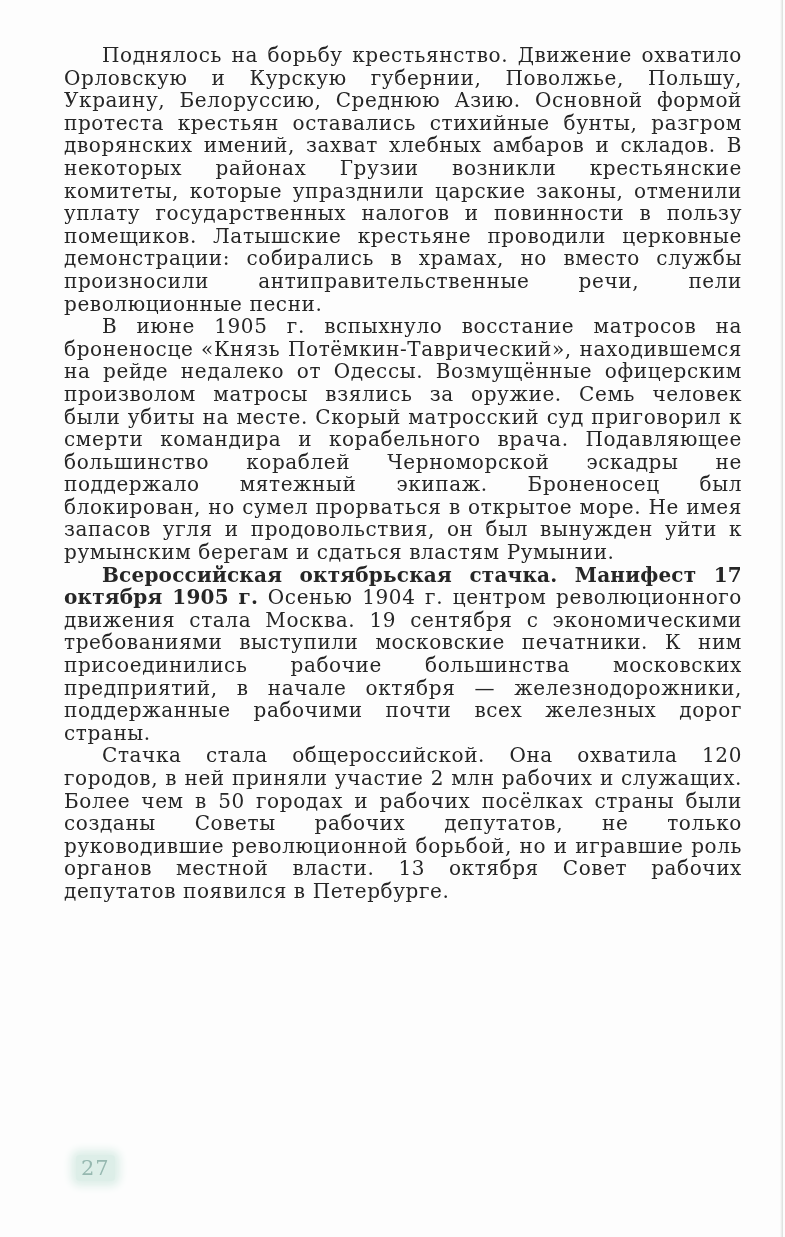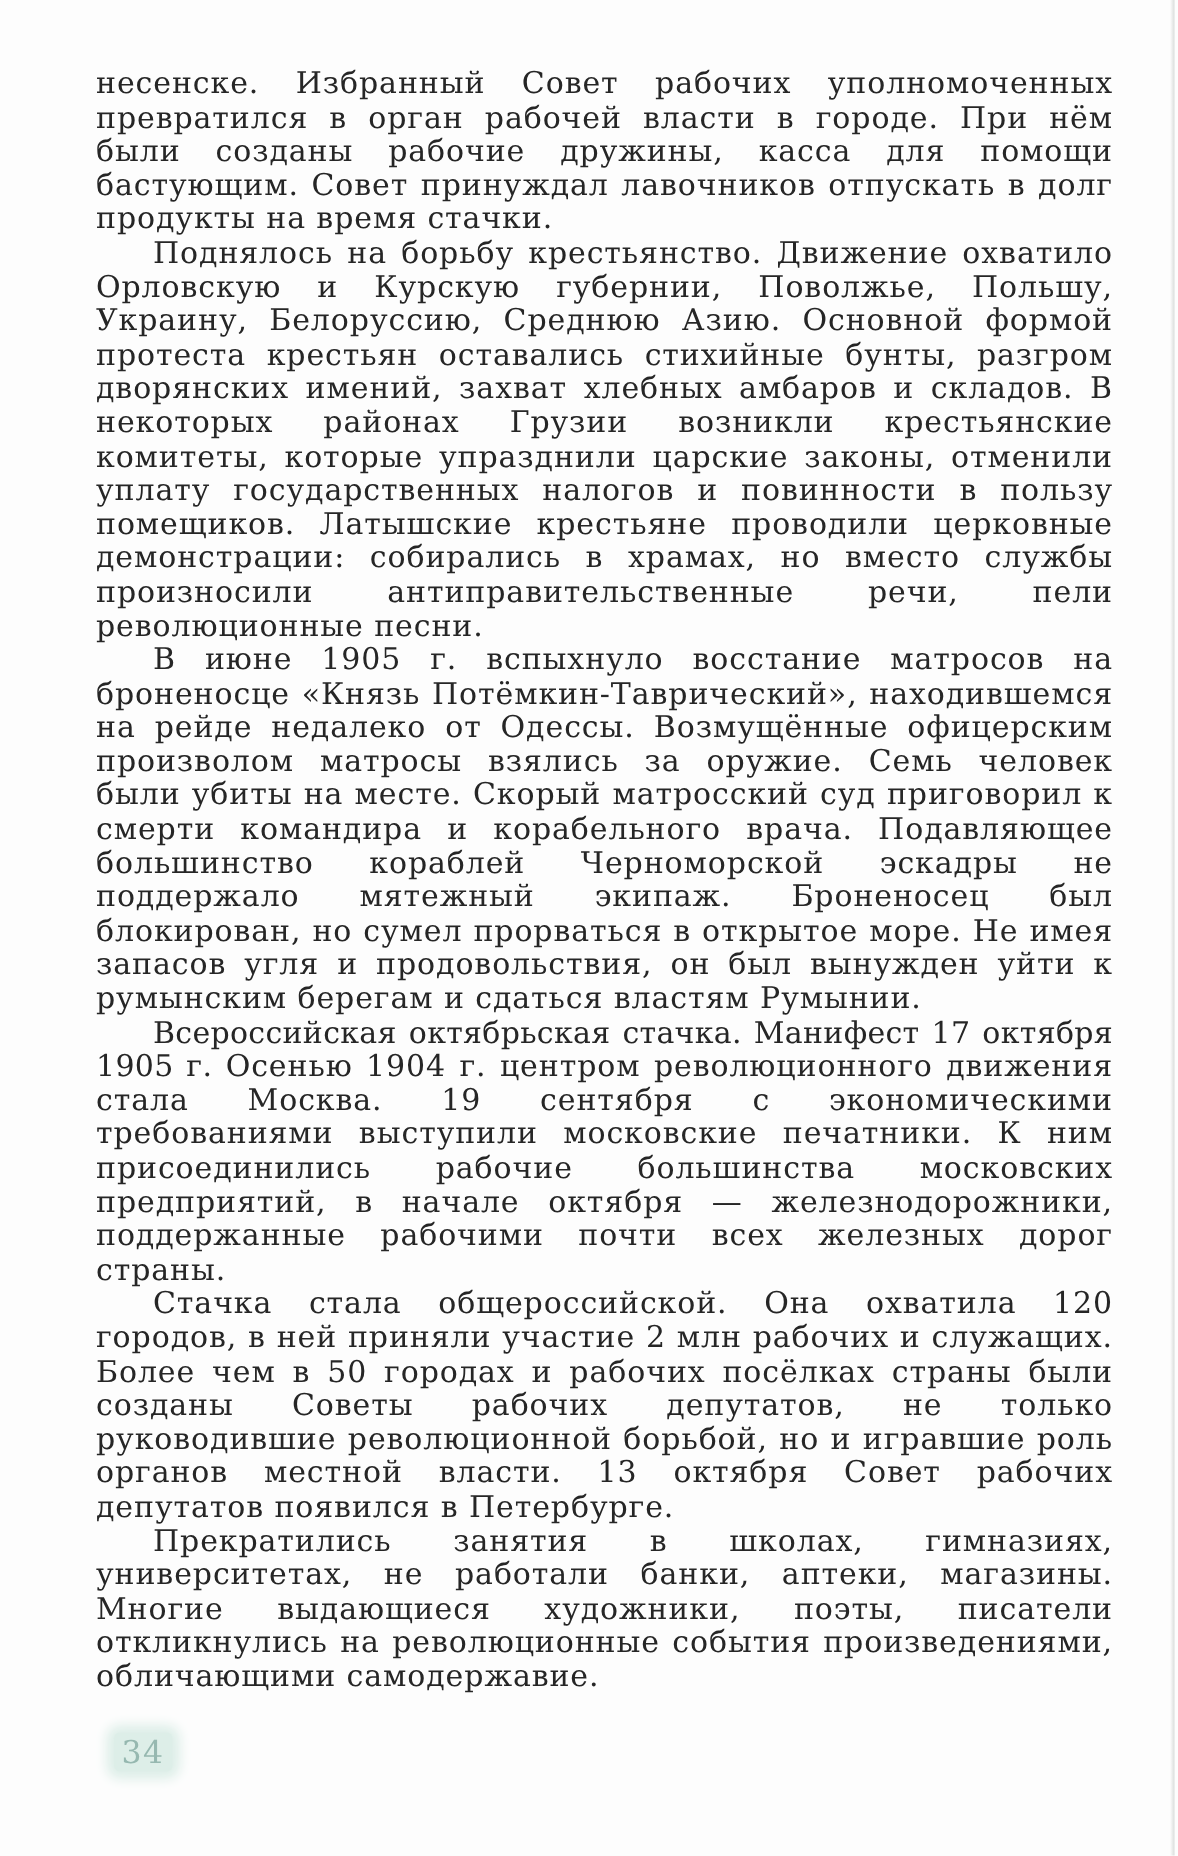--- a/index.html
+++ b/index.html
@@ -29,42 +29,40 @@
     color:#262626;
   }
   .text-block p{
     margin:0;
     text-indent:38px;
   }
   .text-block p.no-indent{
     text-indent:0;
   }
   .text-block b{
-    font-weight:normal;
+    font-weight:bold;
     letter-spacing:0.2px;
   }
   .page-number{
     position:absolute;
     left:76px;top:1155px;
     font-size:21px;
     letter-spacing:1px;
     color:#96b8b0;
     background:#ddeee8;
     padding:1px 5px;
     box-shadow:0 0 8px 5px #ddeee8;
     border-radius:4px;
   }
 </style>
 </head>
 <body>
 
 <div class="page">
   <div class="scan-edge"></div>
   <div class="text-block" style="color: rgb(38, 38, 38);">
-      <p class="no-indent"><span>несенске. Избранный Совет рабочих уполномоченных превратился в орган рабочей власти в городе. При нём были созданы рабочие дружины, касса для помощи бастующим. Совет принуждал лавочников отпускать в долг продукты на время стачки.</span></p>
       <p><span>Поднялось на борьбу крестьянство. Движение охватило Орловскую и Курскую губернии, Поволжье, Польшу, Украину, Белоруссию, Среднюю Азию. Основной формой протеста крестьян оставались стихийные бунты, разгром дворянских имений, захват хлебных амбаров и складов. В некоторых районах Грузии возникли крестьянские комитеты, которые упразднили царские законы, отменили уплату государственных налогов и повинности в пользу помещиков. Латышские крестьяне проводили церковные демонстрации: собирались в храмах, но вместо службы произносили антиправительственные речи, пели революционные песни.</span></p>
       <p><span>В июне 1905 г. вспыхнуло восстание матросов на броненосце «Князь Потёмкин-Таврический», находившемся на рейде недалеко от Одессы. Возмущённые офицерским произволом матросы взялись за оружие. Семь человек были убиты на месте. Скорый матросский суд приговорил к смерти командира и корабельного врача. Подавляющее большинство кораблей Черноморской эскадры не поддержало мятежный экипаж. Броненосец был блокирован, но сумел прорваться в открытое море. Не имея запасов угля и продовольствия, он был вынужден уйти к румынским берегам и сдаться властям Румынии.</span></p>
       <p><b>Всероссийская октябрьская стачка. Манифест 17 октября 1905 г.</b><span> Осенью 1904 г. центром революционного движения стала Москва. 19 сентября с экономическими требованиями выступили московские печатники. К ним присоединились рабочие большинства московских предприятий, в начале октября — железнодорожники, поддержанные рабочими почти всех железных дорог страны.</span></p>
       <p><span>Стачка стала общероссийской. Она охватила 120 городов, в ней приняли участие 2 млн рабочих и служащих. Более чем в 50 городах и рабочих посёлках страны были созданы Советы рабочих депутатов, не только руководившие революционной борьбой, но и игравшие роль органов местной власти. 13 октября Совет рабочих депутатов появился в Петербурге.</span></p>
-      <p><span>Прекратились занятия в школах, гимназиях, университетах, не работали банки, аптеки, магазины. Многие выдающиеся художники, поэты, писатели откликнулись на революционные события произведениями, обличающими самодержавие.</span></p>
     </div>
-  <div class="page-number" style="color: rgb(150, 184, 176); background: rgb(221, 238, 232);">34</div>
+  <div class="page-number" style="color: rgb(150, 184, 176); background: rgb(221, 238, 232);">27</div>
 </div>
 
 </body></html>

